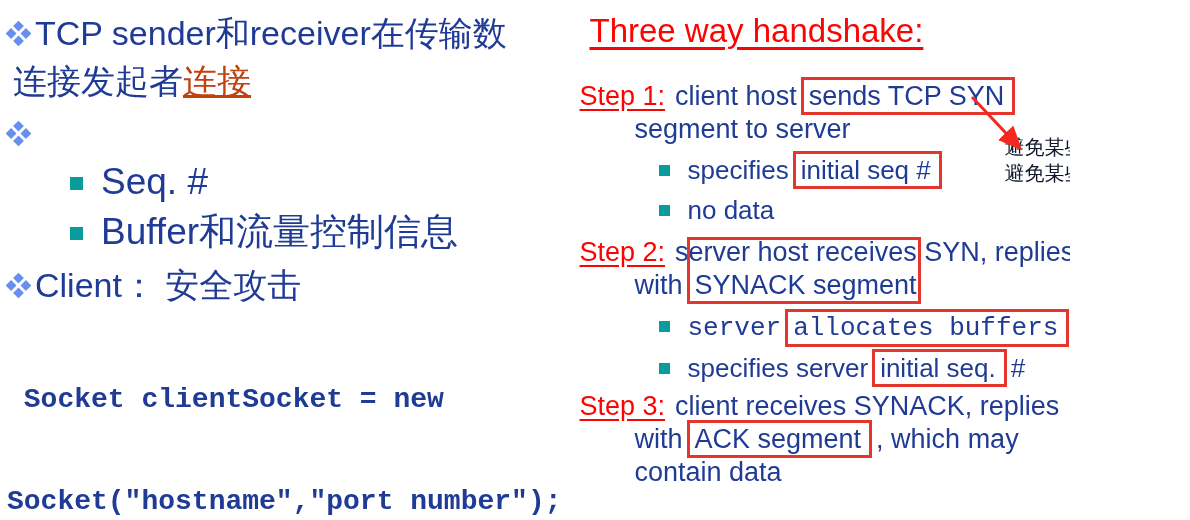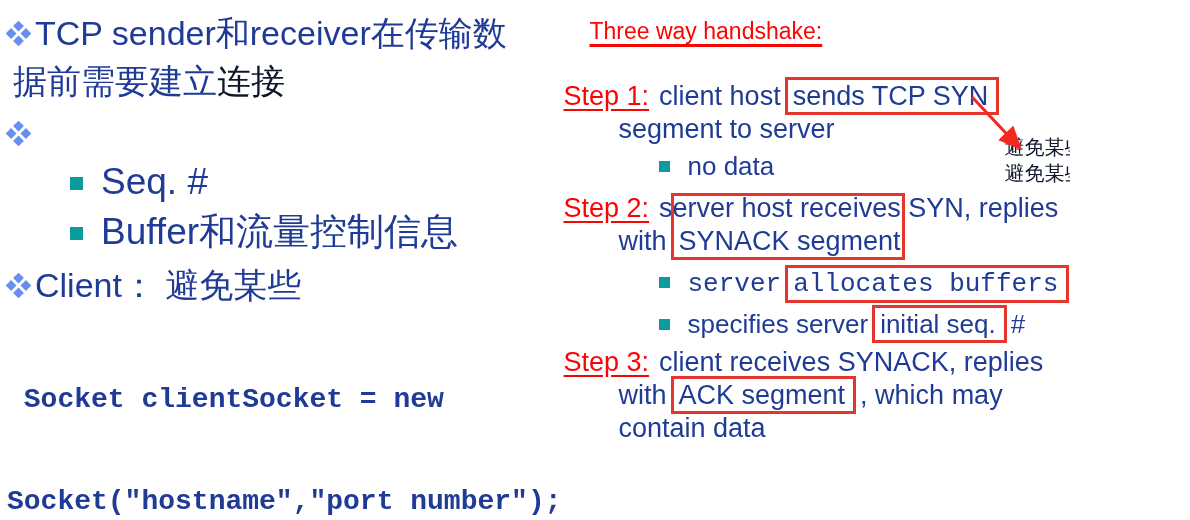--- a/index.html
+++ b/index.html
@@ -12,36 +12,36 @@
     color:#1f3b95;
     display:flex;
   }
   .col-left{width:620px;padding:9px 0 0 5px;box-sizing:border-box;}
   .col-right{width:565px;position:relative;padding-top:8px;box-sizing:border-box;}
 
   
   .hline{font-size:34px;line-height:48px;white-space:nowrap;}
   .hline .diamond{margin-right:3px;}
   .h1l2{margin-left:8px;}
-  .red{color:#0f172a;}
+  .red{color:#c2410c;text-decoration:underline;}
   .h2row{margin-top:4px;}
   .sub{font-size:37px;line-height:50px;padding-left:65px;white-space:nowrap;}
   .sub:first-of-type{margin-top:4px;}
   .sqL{display:inline-block;width:13px;height:13px;background:#0a9c9c;margin-right:18px;vertical-align:4px;}
   .h3row{margin-top:4px;}
   .code{font-family:"Liberation Mono", monospace;font-weight:bold;font-size:28px;line-height:34px;white-space:pre;margin:6px 0 0 2px;}
   .diamond{display:inline-block;vertical-align:-2px;}
 
   
   .rtitle{
-    font-size:23px;line-height:46px;margin-left:28px;
+    font-size:33px;line-height:46px;margin-left:28px;
     color:#fb0404;text-decoration:underline;text-decoration-thickness:3px;text-underline-offset:5px;
     white-space:nowrap;
   }
-  .step{margin-left:2px;}
+  .step{margin-left:18px;}
   .s1{margin-top:26px;}
   .s2{margin-top:6px;}
   .s3{margin-top:2px;}
   .sline{font-size:27px;line-height:33px;white-space:nowrap;}
   .ind{margin-left:55px;}
   .slabel{color:#fb0404;text-decoration:underline;text-underline-offset:4px;margin-right:10px;}
   .rsub{font-size:26px;line-height:40px;padding-left:97px;white-space:nowrap;}
   .rsub1{margin-top:4px;}
   .rsub2{margin-top:6px;font-family:Liberation Mono, monospace;}
   .sqR{display:inline-block;width:11px;height:11px;background:#0a9c9c;margin-right:18px;vertical-align:3px;}
@@ -69,21 +69,21 @@
         <svg class="diamond" width="27" height="27" viewBox="0 0 20 20">
           <g fill="#6590f2">
             <polygon points="10,0.5 14,4.5 10,8.5 6,4.5"></polygon>
             <polygon points="4.5,6 8.5,10 4.5,14 0.5,10"></polygon>
             <polygon points="15.5,6 19.5,10 15.5,14 11.5,10"></polygon>
             <polygon points="10,11.5 14,15.5 10,19.5 6,15.5"></polygon>
           </g>
         </svg><span>TCP sender和receiver在传输数</span>
       </div>
       <div class="hline h1l2">
-        <span>据前需要建立</span><span class="red">连接</span>
+        <span>连接发起者</span><span class="red">连接</span>
       </div>
     </div>
 
     <div class="hline h2row">
       <svg class="diamond" width="27" height="27" viewBox="0 0 20 20">
         <g fill="#6590f2">
           <polygon points="10,0.5 14,4.5 10,8.5 6,4.5"></polygon>
           <polygon points="4.5,6 8.5,10 4.5,14 0.5,10"></polygon>
           <polygon points="15.5,6 19.5,10 15.5,14 11.5,10"></polygon>
           <polygon points="10,11.5 14,15.5 10,19.5 6,15.5"></polygon>
@@ -99,41 +99,44 @@
     </div>
 
     <div class="hline h3row">
       <svg class="diamond" width="27" height="27" viewBox="0 0 20 20">
         <g fill="#6590f2">
           <polygon points="10,0.5 14,4.5 10,8.5 6,4.5"></polygon>
           <polygon points="4.5,6 8.5,10 4.5,14 0.5,10"></polygon>
           <polygon points="15.5,6 19.5,10 15.5,14 11.5,10"></polygon>
           <polygon points="10,11.5 14,15.5 10,19.5 6,15.5"></polygon>
         </g>
-      </svg><span>Client： 避免某些</span>
+      </svg><span>Client： 安全攻击</span>
     </div>
 
     <div class="code">
       <div> Socket clientSocket = new</div>
       <div>Socket("hostname","port number");</div>
     </div>
 
   </div>
 
   <div class="col-right">
 
     <div class="rtitle">Three way handshake:</div>
 
     <div class="step s1">
       <div class="sline">
         <span class="slabel">Step 1:</span><span>client host</span><span class="rbox">sends TCP SYN</span>
       </div>
       <div class="sline ind">segment to server</div>
     </div>
 
+    <div class="rsub rsub1">
+      <span class="sqR"></span><span>specifies</span><span class="rbox">initial seq #</span>
+    </div>
     <div class="rsub">
       <span class="sqR"></span><span>no data</span>
     </div>
 
     <div class="step s2">
       <div class="sline">
         <span class="slabel">Step 2:</span><span>server host receives SYN, replies</span>
       </div>
       <div class="sline ind">
         <span>with</span><span class="rbox tall">SYNACK segment</span>

